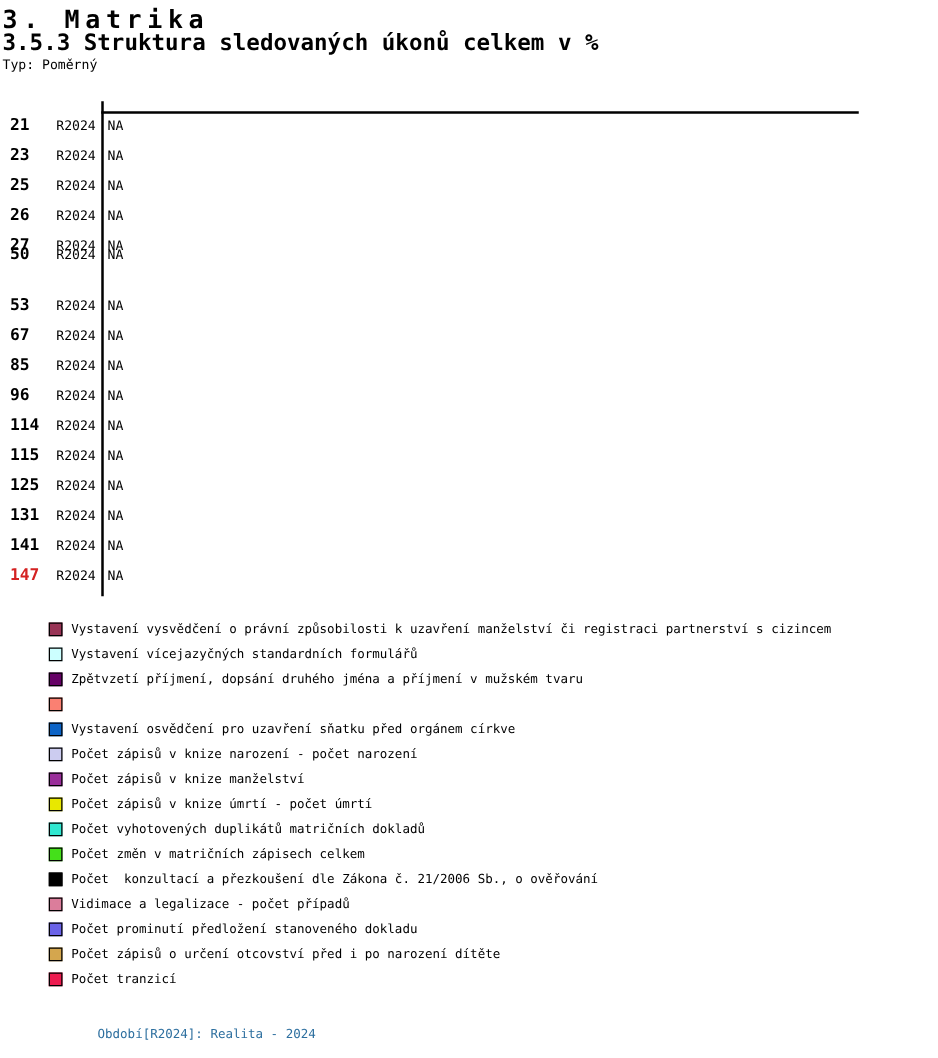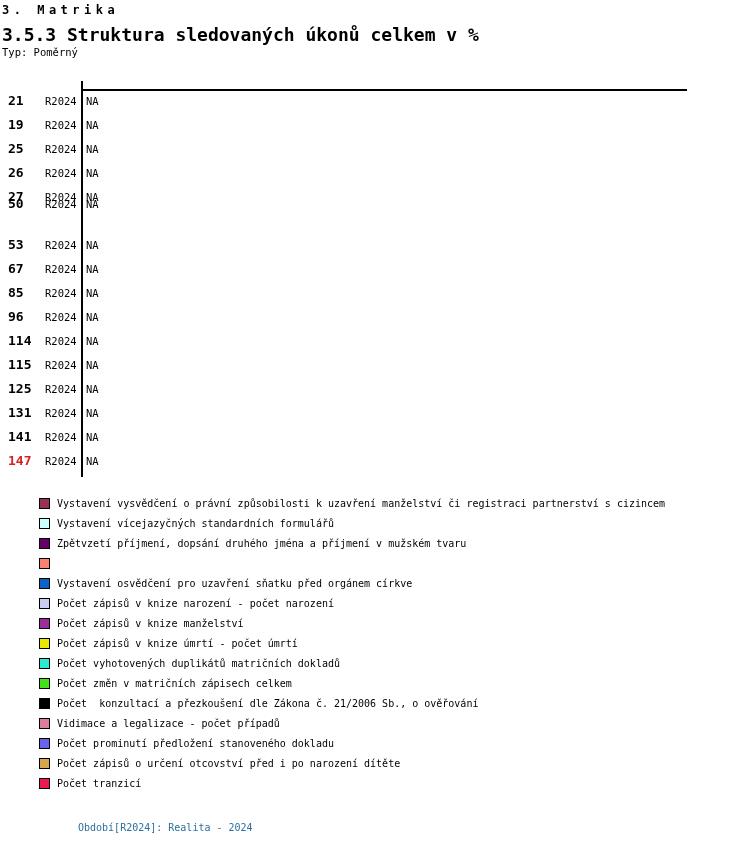--- a/index.html
+++ b/index.html
@@ -6,21 +6,21 @@
   body {
     width:750px; height:846px; position:relative;
     background:#ffffff; color:#000000;
     font-family:"DejaVu Sans Mono", monospace;
     overflow:hidden;
   }
   .abs { position:absolute; }
 
   .title {
     left:2px; top:3px;
-    font-size:12px; font-weight:bold; letter-spacing:4.5px;
+    font-size:20px; font-weight:bold; letter-spacing:4.5px;
     white-space:pre;
   }
   .subtitle {
     left:2px; top:24px;
     font-size:18px; font-weight:bold;
     white-space:pre;
   }
   .typ {
     left:2px; top:46px;
     font-size:10.5px;
@@ -52,21 +52,21 @@
 <div>
   <div class="abs axis-v" style="background: rgb(0, 0, 0);"></div>
   <div class="abs axis-h" style="background: rgb(0, 0, 0);"></div>
   <div id="rows">
       <div class="row" style="top: 89px;">
         <span class="rid">21</span>
         <span class="rper">R2024</span>
         <span class="rval">NA</span>
       </div>
       <div class="row" style="top: 113px;">
-        <span class="rid">19</span>
+        <span class="rid">23</span>
         <span class="rper">R2024</span>
         <span class="rval">NA</span>
       </div>
       <div class="row" style="top: 137px;">
         <span class="rid">25</span>
         <span class="rper">R2024</span>
         <span class="rval">NA</span>
       </div>
       <div class="row" style="top: 161px;">
         <span class="rid">26</span>

